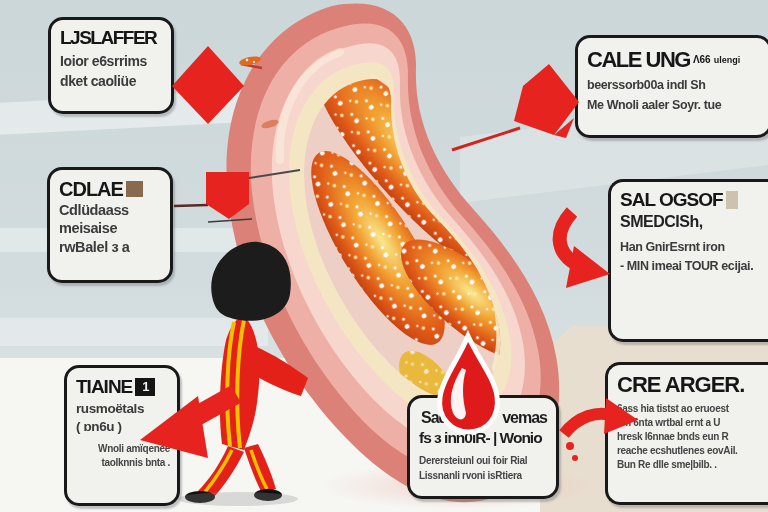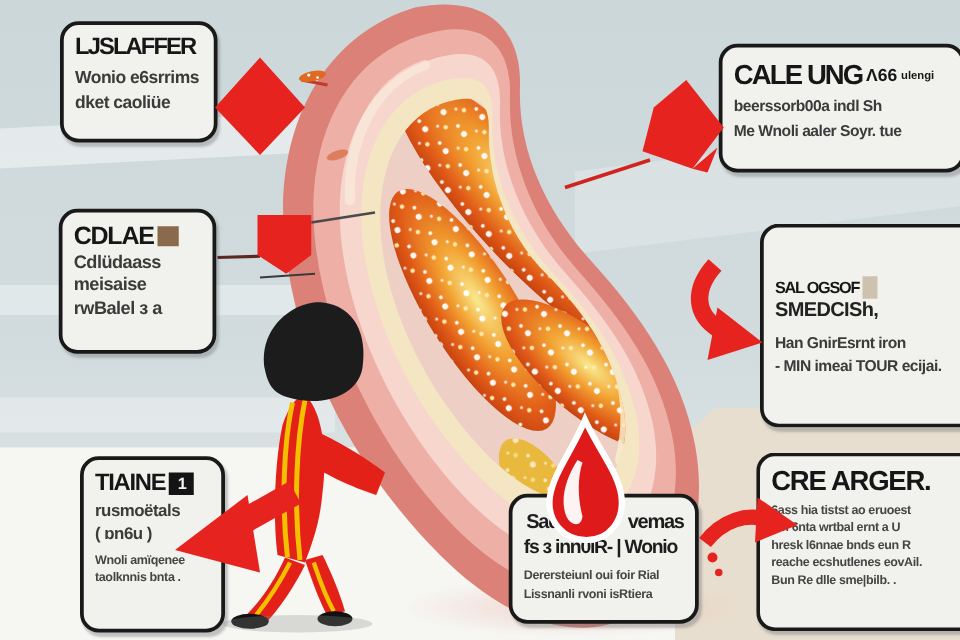--- a/index.html
+++ b/index.html
@@ -37,29 +37,29 @@
   
   #box-tl{left:48px;top:17px;width:126px;height:97px;}
   #box-tl .title{font-size:19px;letter-spacing:-1.5px;}
   #box-tl .line{font-size:14px;margin-top:3px;}
   #box-ml{left:47px;top:167px;width:126px;height:116px;}
   #box-ml .title{font-size:20px;}
   #box-ml .line{font-size:14.5px;margin-top:1px;}
   #box-bl{left:64px;top:365px;width:116px;height:141px;padding-top:8px;}
   #box-bl .title{font-size:19px;}
   #box-bl .line{font-size:13.5px;margin-top:2px;}
-  #box-bl .small{font-size:10px;margin-top:2px;}
+  #box-bl .small{font-size:10px;margin-top:2px;text-align:right;}
   #box-bl .gap{margin-top:8px;}
   #box-tr{left:575px;top:35px;width:197px;height:103px;padding-top:9px;}
   #box-tr .title{font-size:22px;letter-spacing:-1.5px;}
-  #box-tr .suffix{font-size:14px;font-weight:bold;letter-spacing:0;text-align:center;}
+  #box-tr .suffix{font-size:10px;font-weight:bold;letter-spacing:0;text-align:center;}
   #box-tr .note{font-size:9px;font-weight:600;letter-spacing:0;}
   #box-tr .line{font-size:12.5px;margin-top:5px;white-space:nowrap;}
   #box-mr{left:608px;top:179px;width:166px;height:163px;border-right:none;border-radius:15px 0 0 15px;}
-  #box-mr .title{font-size:13px;margin-top:32px;}
+  #box-mr .title{font-size:19px;}
   #box-mr .subtitle{font-size:16px;font-weight:bold;color:#222;letter-spacing:-.5px;}
   #box-mr .line{font-size:12.5px;margin-top:4px;white-space:nowrap;}
   #box-mr .gap{margin-top:9px;}
   #box-br{left:605px;top:362px;width:169px;height:143px;border-right:none;border-radius:15px 0 0 15px;}
   #box-br .title{font-size:22px;letter-spacing:-1px;}
   #box-br .small{font-size:10px;margin-top:2px;white-space:nowrap;}
   #box-br .first{margin-top:5px;}
   #box-bc{left:407px;top:395px;width:152px;height:104px;padding-top:10px;}
   #box-bc .bold-row{display:flex;justify-content:space-between;font-weight:bold;font-size:16px;
     color:#1d1d1d;letter-spacing:-1px;padding:0 2px;}
@@ -137,21 +137,21 @@
       <path d="M 232,450 C 223,468 213,482 205,492" stroke="#f3c000" stroke-width="3.5" fill="none"></path>
       <path d="M 251,450 C 257,468 262,480 267,489" stroke="#f3c000" stroke-width="3.5" fill="none"></path>
       <ellipse cx="200" cy="497" rx="15" ry="6" fill="#111111"></ellipse>
       <ellipse cx="268" cy="495" rx="14" ry="6" fill="#111111"></ellipse>
       <path d="M 212,296 C 206,262 236,240 258,242 C 284,245 294,268 290,294 C 287,314 264,324 240,320 C 220,317 215,310 212,296 Z" fill="#1c1c1c"></path>
     </g>
   </svg>
 
   <div class="label-box" id="box-tl">
     <div class="title">LJSLAFFER</div>
-    <div class="line">Wonio e6srrims</div>
+    <div class="line">Ioior e6srrims</div>
     <div class="line">dket caoliüe</div>
   </div>
 
   <div class="label-box" id="box-ml">
     <div class="title">
       <span>CDLAE</span>
       <span class="sq brown"></span>
     </div>
     <div class="line">Cdlüdaass</div>
     <div class="line">meisaise</div>

